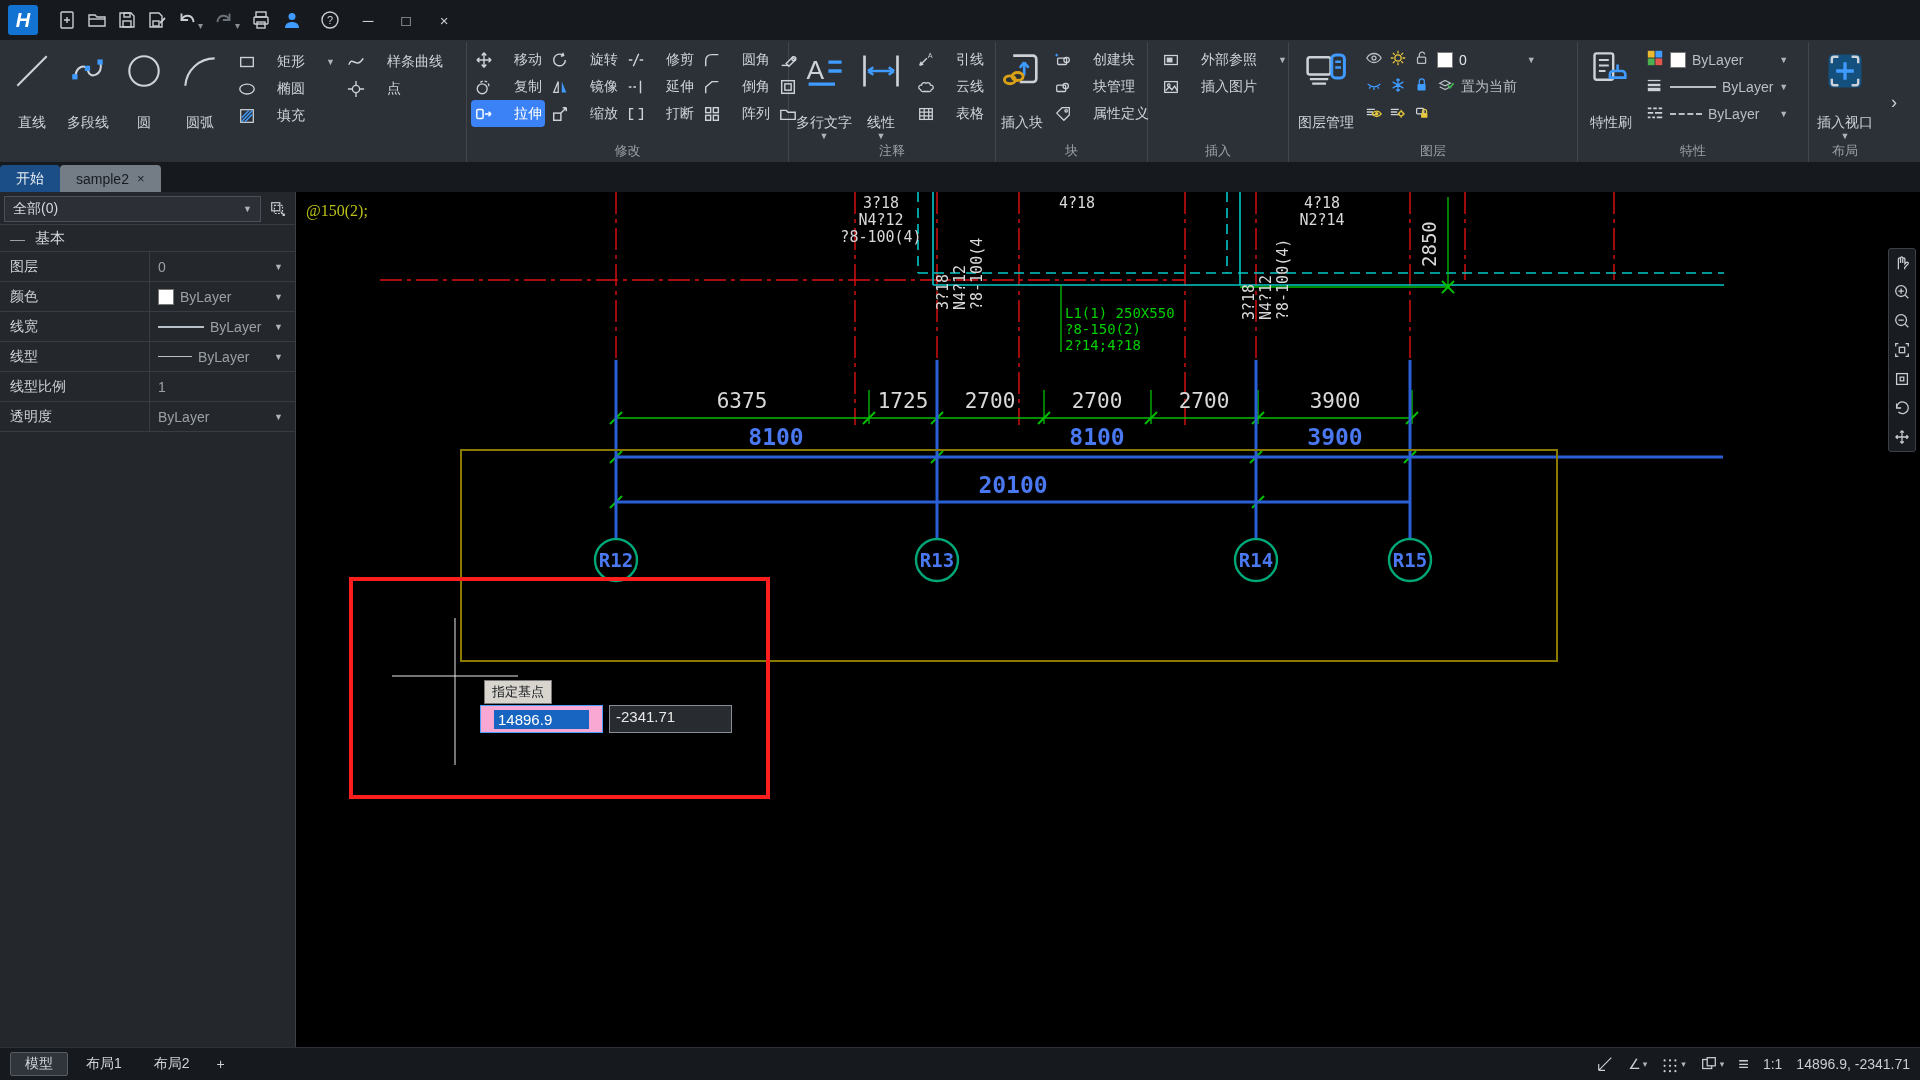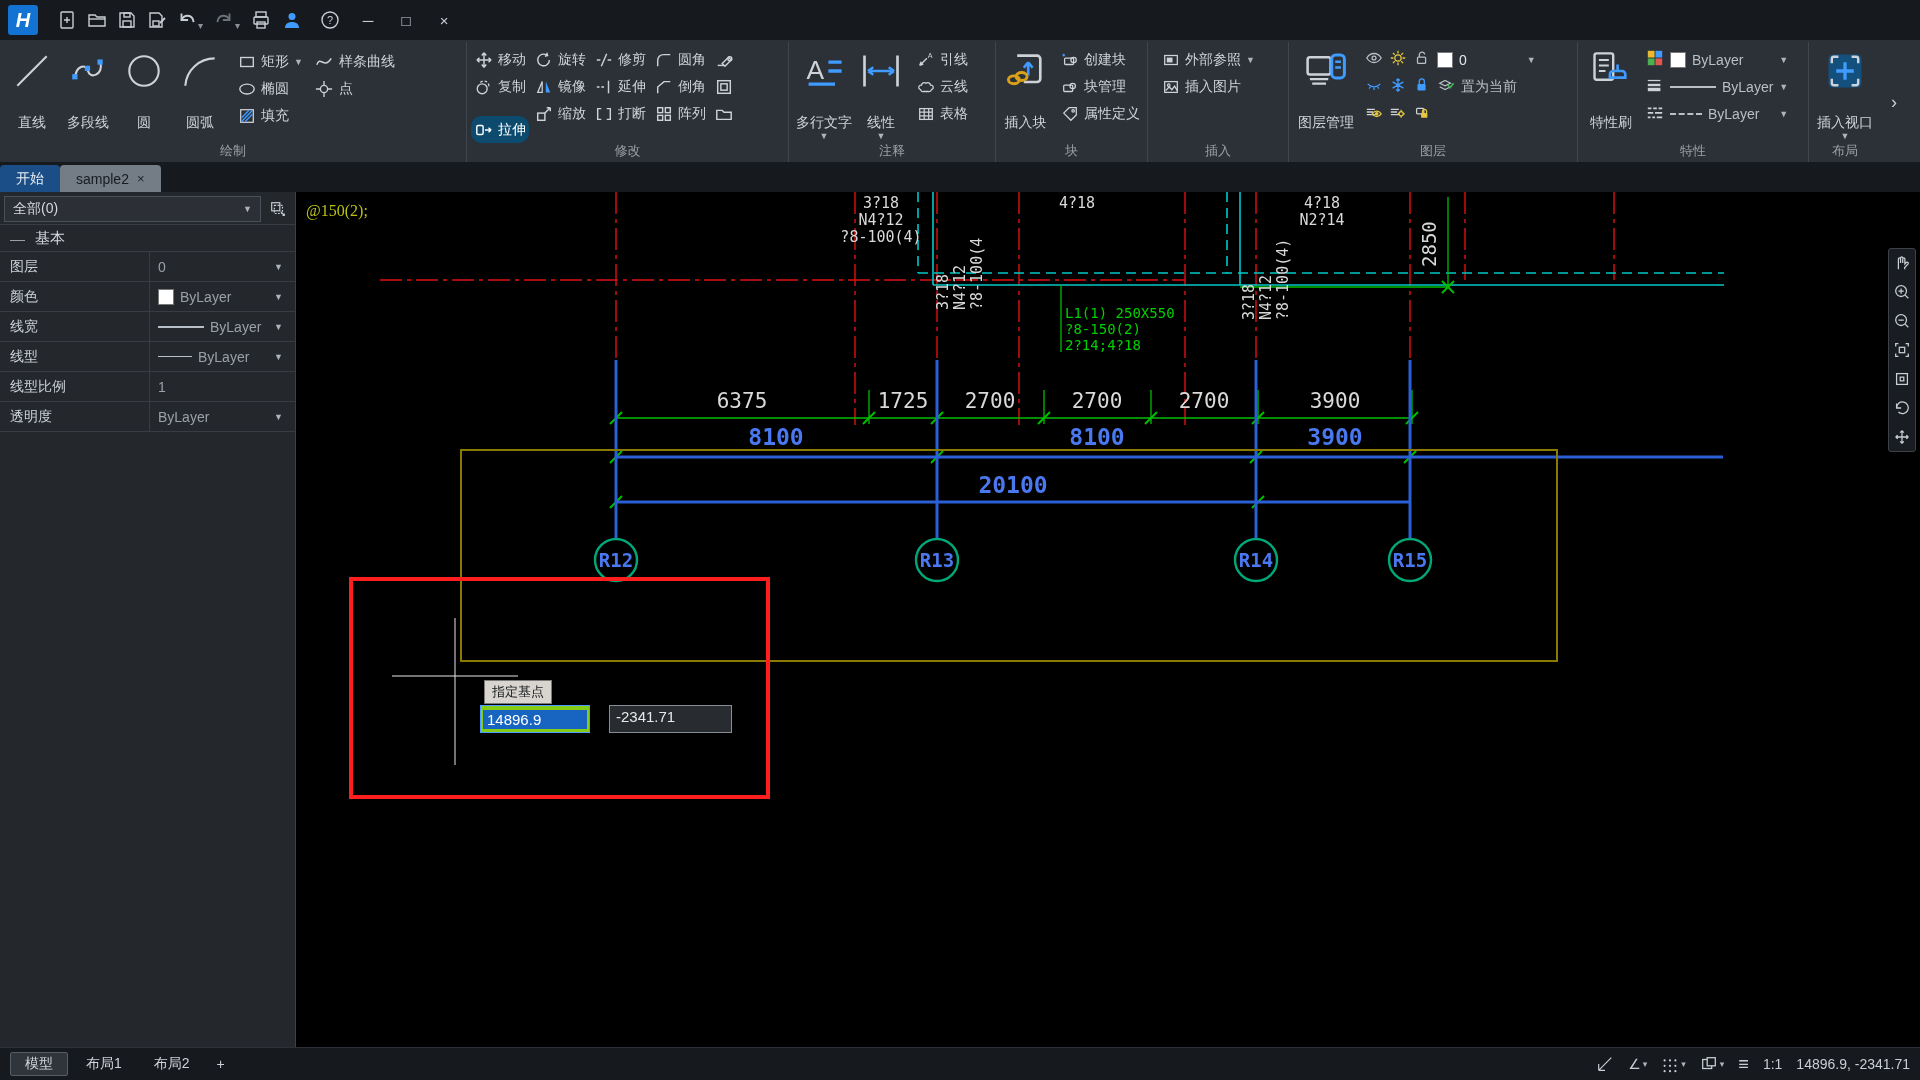--- a/index.html
+++ b/index.html
@@ -19,24 +19,24 @@
 
   
   .ribbon { height:122px; background:#2c3037; display:flex; flex:none; padding-top:2px; }
   .rgroup { display:flex; flex-direction:column; border-right:1px solid #41464d; padding:2px 4px 0; }
   .rgbody { flex:1; display:flex; align-items:flex-start; }
   .rglab { height:20px; text-align:center; font-size:13px; color:#9aa0a8; line-height:18px; }
   .rbig { width:56px; display:flex; flex-direction:column; align-items:center; padding-top:4px; }
   .rbig .blab { font-size:14px; margin-top:20px; white-space:nowrap; }
   .bic { height:46px; display:flex; align-items:center; justify-content:center; color:#cdd2d8; }
   .rcol { display:flex; flex-direction:column; justify-content:flex-start; margin-left:6px; }
-  .rsm { display:flex; align-items:center; gap:5px; height:27px; font-size:14px; white-space:nowrap; padding:0 3px; color:#ced3d9; }
+  .rsm { display:flex; align-items:center; gap:21px; height:27px; font-size:14px; white-space:nowrap; padding:0 3px; color:#ced3d9; }
   .rsm .ic { width:19px; height:19px; flex:none; display:flex; align-items:center; justify-content:center; color:#cdd2d8; }
   .rgrid { display:grid; grid-template-rows:repeat(3,27px); grid-auto-flow:column; column-gap:2px; margin-top:2px; }
-  .sel { background:#0c4a6e; border-radius:10px; color:#fff;margin-top:16px; }
+  .sel { background:#3b82f6; border-radius:4px; color:#fff; }
   .sel .ic { color:#fff; }
   .caret { font-size:9px; color:#aeb4bb; }
   .cup { text-align:center; font-size:9px; color:#aeb4bb; line-height:8px; }
   .blue { color:#3f9bff; } .yellow { color:#e8c83c; } .pink { color:#e0559a; }
   .swatch { width:16px; height:16px; background:#fff; border:1px solid #777; display:inline-block; }
   .combo { display:flex; align-items:center; gap:6px; height:27px; font-size:14px; color:#b9bfc6; }
   .chev { width:26px; display:flex; align-items:center; justify-content:center; color:#c9ced4; font-size:18px; }
 
   
   .tabstrip { height:30px; background:#16191d; display:flex; align-items:flex-end; flex:none; }
@@ -61,22 +61,22 @@
 
   
   .canvas { flex:1; position:relative; background:#000; overflow:hidden; }
   .echo { position:absolute; left:10px; top:10px; font-family:Liberation Serif, serif; font-size:16px; color:#b9c116; }
   svg.draw { position:absolute; inset:0; }
   text.cad { font-family:"DejaVu Sans Mono",monospace; fill:#d9d9d9; }
   text.cadb { font-family:"DejaVu Sans Mono",monospace; fill:#4a78f0; font-weight:bold; }
   text.cadg { font-family:"DejaVu Sans Mono",monospace; fill:#00d000; }
   .tooltip { position:absolute; left:188px; top:488px; background:#d8d5cf; border:1px solid #7a7a7a; color:#15181c;
      font-size:13px; padding:2px 7px; white-space:nowrap; }
-  .dyn1 { position:absolute; left:184px; top:513px; width:110px; height:28px; background:#84cc16; border:1px solid #4a9eff;
-     display:flex; align-items:center; padding:2px; }
+  .dyn1 { position:absolute; left:184px; top:513px; width:123px; height:28px; background:#f9a8d4; border:1px solid #4a9eff;
+     display:flex; align-items:center; padding:13px; }
   .dyn1 span { background:#1765c0; color:#fff; font-size:15px; padding:1px 4px; width:100%; }
   .dyn2 { position:absolute; left:313px; top:513px; width:123px; height:28px; background:#282c31; border:1px solid #878d94;
      display:flex; align-items:flex-start; padding:2px 6px; color:#e8e8e8; font-size:15px; }
   .rightbar { position:absolute; right:4px; top:56px; width:28px; background:rgba(29,33,38,.88); border:1px solid #3c4147;
      border-radius:3px; display:flex; flex-direction:column; align-items:center; padding:3px 0; gap:7px; }
   .navbtn { width:22px; height:22px; display:flex; align-items:center; justify-content:center; color:#c9ced4; }
 
   
   .sb { height:33px; background:#16191d; border-top:1px solid #2c3037; display:flex; align-items:center; padding:0 10px; flex:none; font-size:14px; }
   .sbtab { height:24px; padding:0 14px; display:flex; align-items:center; color:#ced3d9; margin-right:4px; }
@@ -238,21 +238,20 @@
             <span class="ic">
                 <svg width="18" height="18" viewBox="0 0 20 20" fill="none" stroke="currentColor" stroke-width="1.5">
                   <circle cx="10" cy="10" r="4"></circle>
                   <path d="M10 1v5M10 14v5M1 10h5M14 10h5"></path>
                 </svg>
               </span>
             <span>点</span>
           </div>
         </div>
       </div>
-      <div class="rglab">绘制</div>
     </div>
 
     <div class="rgroup" style="width:322px">
       <div class="rgbody">
         <div class="rgrid">
           <div class="rsm">
               <span class="ic blue">
                 <svg width="18" height="18" viewBox="0 0 20 20" fill="none" stroke="currentColor" stroke-width="1.6">
                   <path d="M10 2v16M2 10h16M10 2l-2.5 3M10 2l2.5 3M10 18l-2.5-3M10 18l2.5-3M2 10l3-2.5M2 10l3 2.5M18 10l-3-2.5M18 10l-3 2.5"></path>
                 </svg>

